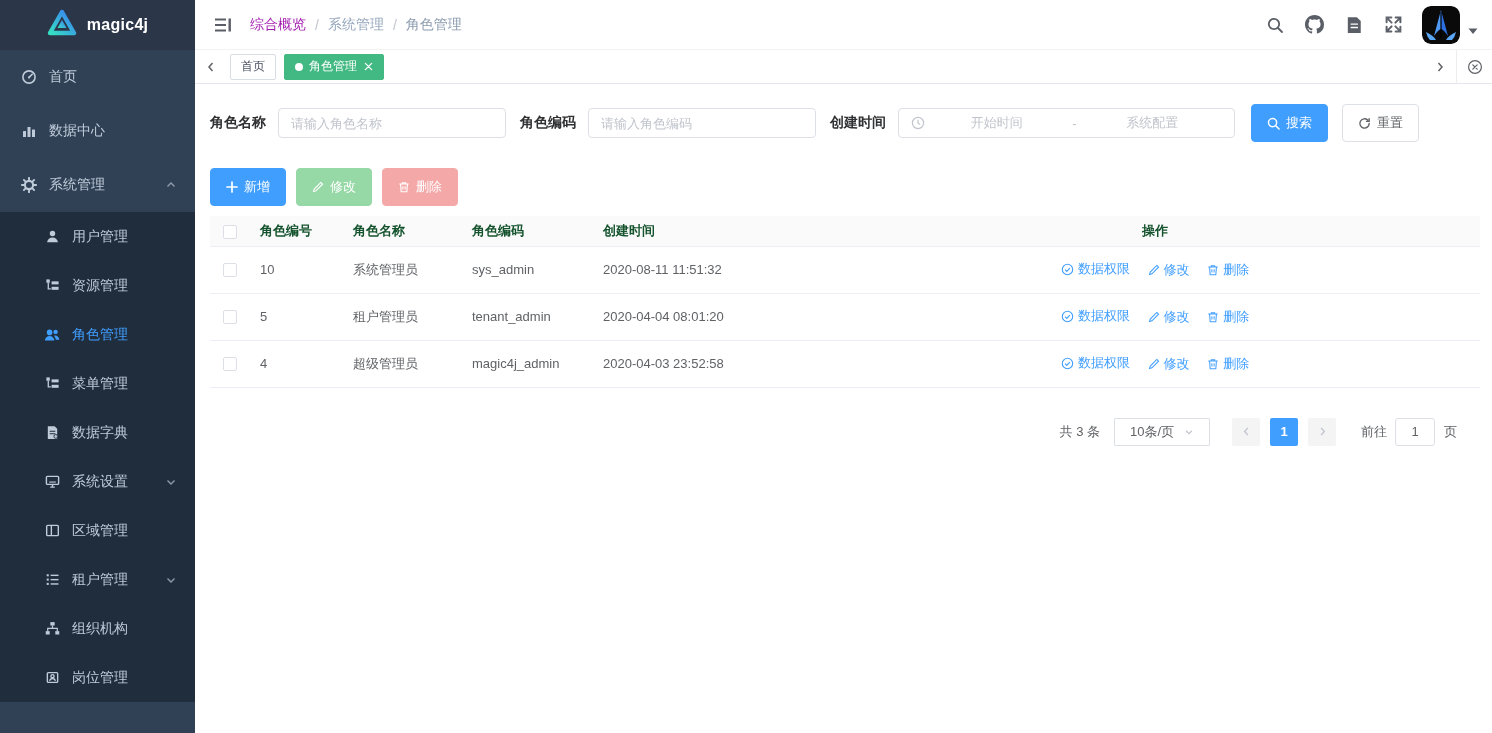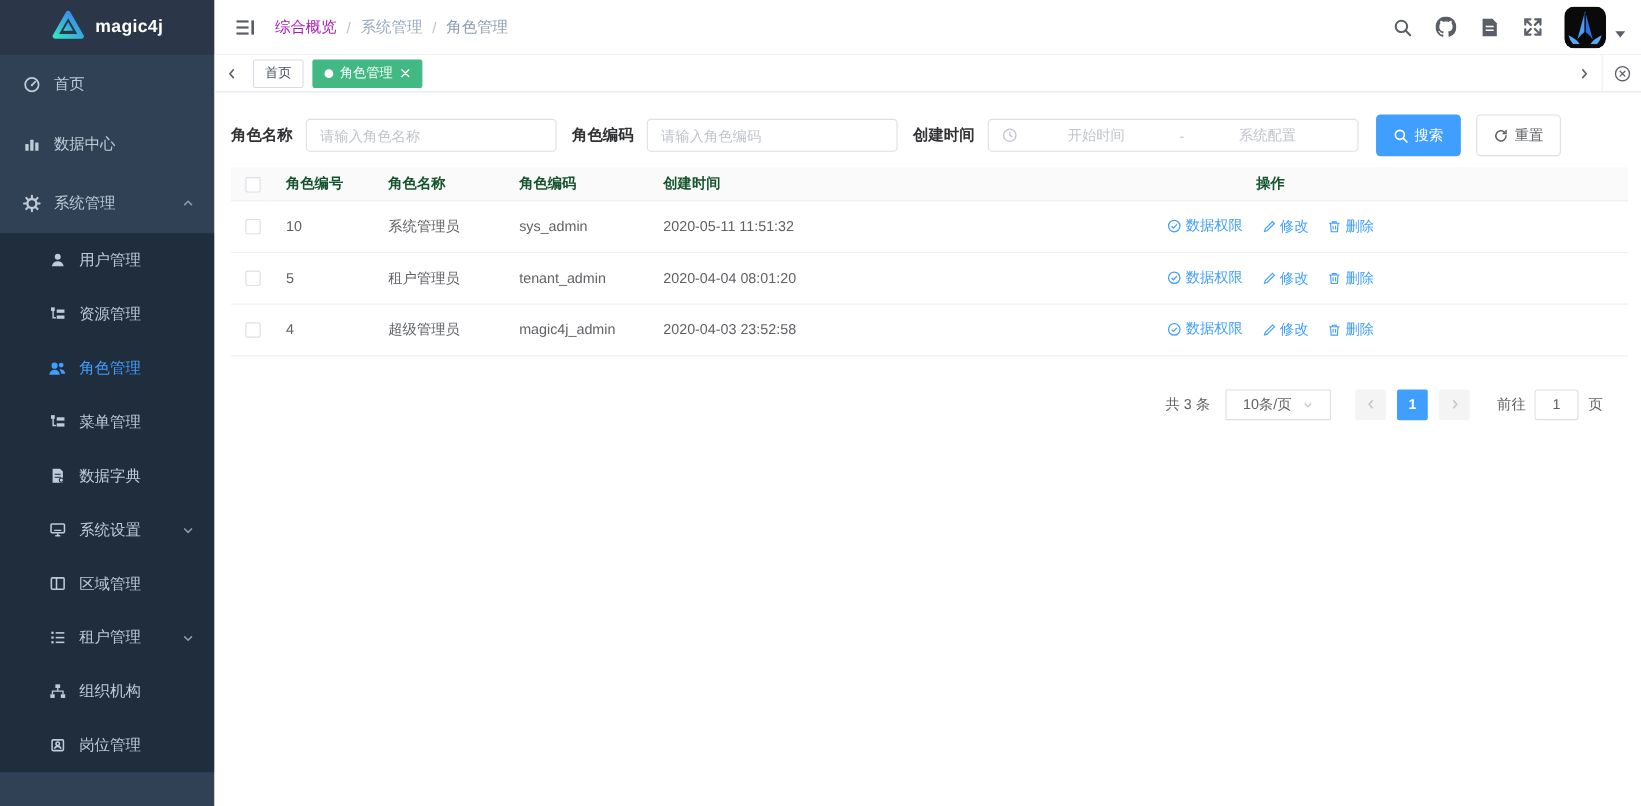--- a/index.html
+++ b/index.html
@@ -409,20 +409,40 @@
           <span>搜索</span>
         </button>
         <button class="btn btn-plain ml14">
           <svg width="13" height="13" viewBox="0 0 14 14" fill="none" stroke="currentColor" stroke-width="1.5">
             <path d="M12 7a5 5 0 1 1-1.6-3.7M12 1.8v2.9H9.1" stroke-linecap="round"></path>
           </svg>
           <span>重置</span>
         </button>
       </div>
 
+      <div class="toolbar">
+        <button class="btn btn-primary">
+          <svg width="12" height="12" viewBox="0 0 12 12" stroke="#fff" stroke-width="1.7" stroke-linecap="round">
+              <path d="M6 1v10M1 6h10"></path>
+            </svg>
+          <span>新增</span>
+        </button>
+        <button class="btn btn-success-dis">
+          <svg width="12" height="12" viewBox="0 0 14 14" fill="none" stroke="#fff" stroke-width="1.3">
+            <path d="M10.3 1.7l2 2L4.6 11.4l-2.8.8.8-2.8z"></path>
+          </svg>
+          <span>修改</span>
+        </button>
+        <button class="btn btn-danger-dis">
+          <svg width="12" height="12" viewBox="0 0 14 14" fill="none" stroke="#fff" stroke-width="1.3">
+            <path d="M1.5 3.5h11M5 3.5V2h4v1.5M3 3.5l.7 9h6.6l.7-9M5.7 6v4M8.3 6v4"></path>
+          </svg>
+          <span>删除</span>
+        </button>
+      </div>
 
       <table class="grid">
         <colgroup>
           <col style="width:37px">
             <col style="width:93px">
             <col style="width:119px">
           <col style="width:131px">
             <col style="width:310px">
             <col>
         </colgroup>
@@ -435,21 +455,21 @@
             <th>创建时间</th>
             <th class="ops">操作</th>
           </tr>
         </thead>
         <tbody>
           <tr>
             <td><span class="chk"></span></td>
             <td>10</td>
             <td>系统管理员</td>
             <td>sys_admin</td>
-            <td>2020-05-11 11:51:32</td>
+            <td>2020-08-11 11:51:32</td>
             <td class="ops">
               <span class="op-link">
                 <svg width="13" height="13" viewBox="0 0 14 14" fill="none" stroke="currentColor" stroke-width="1.2">
                     <circle cx="7" cy="7" r="5.6"></circle>
                     <path d="M4.4 7.2l1.8 1.8 3.4-3.6"></path>
                   </svg>
                 <span>数据权限</span>
               </span>
               <span class="op-link">
                 <svg width="12" height="12" viewBox="0 0 14 14" fill="none" stroke="currentColor" stroke-width="1.2">

